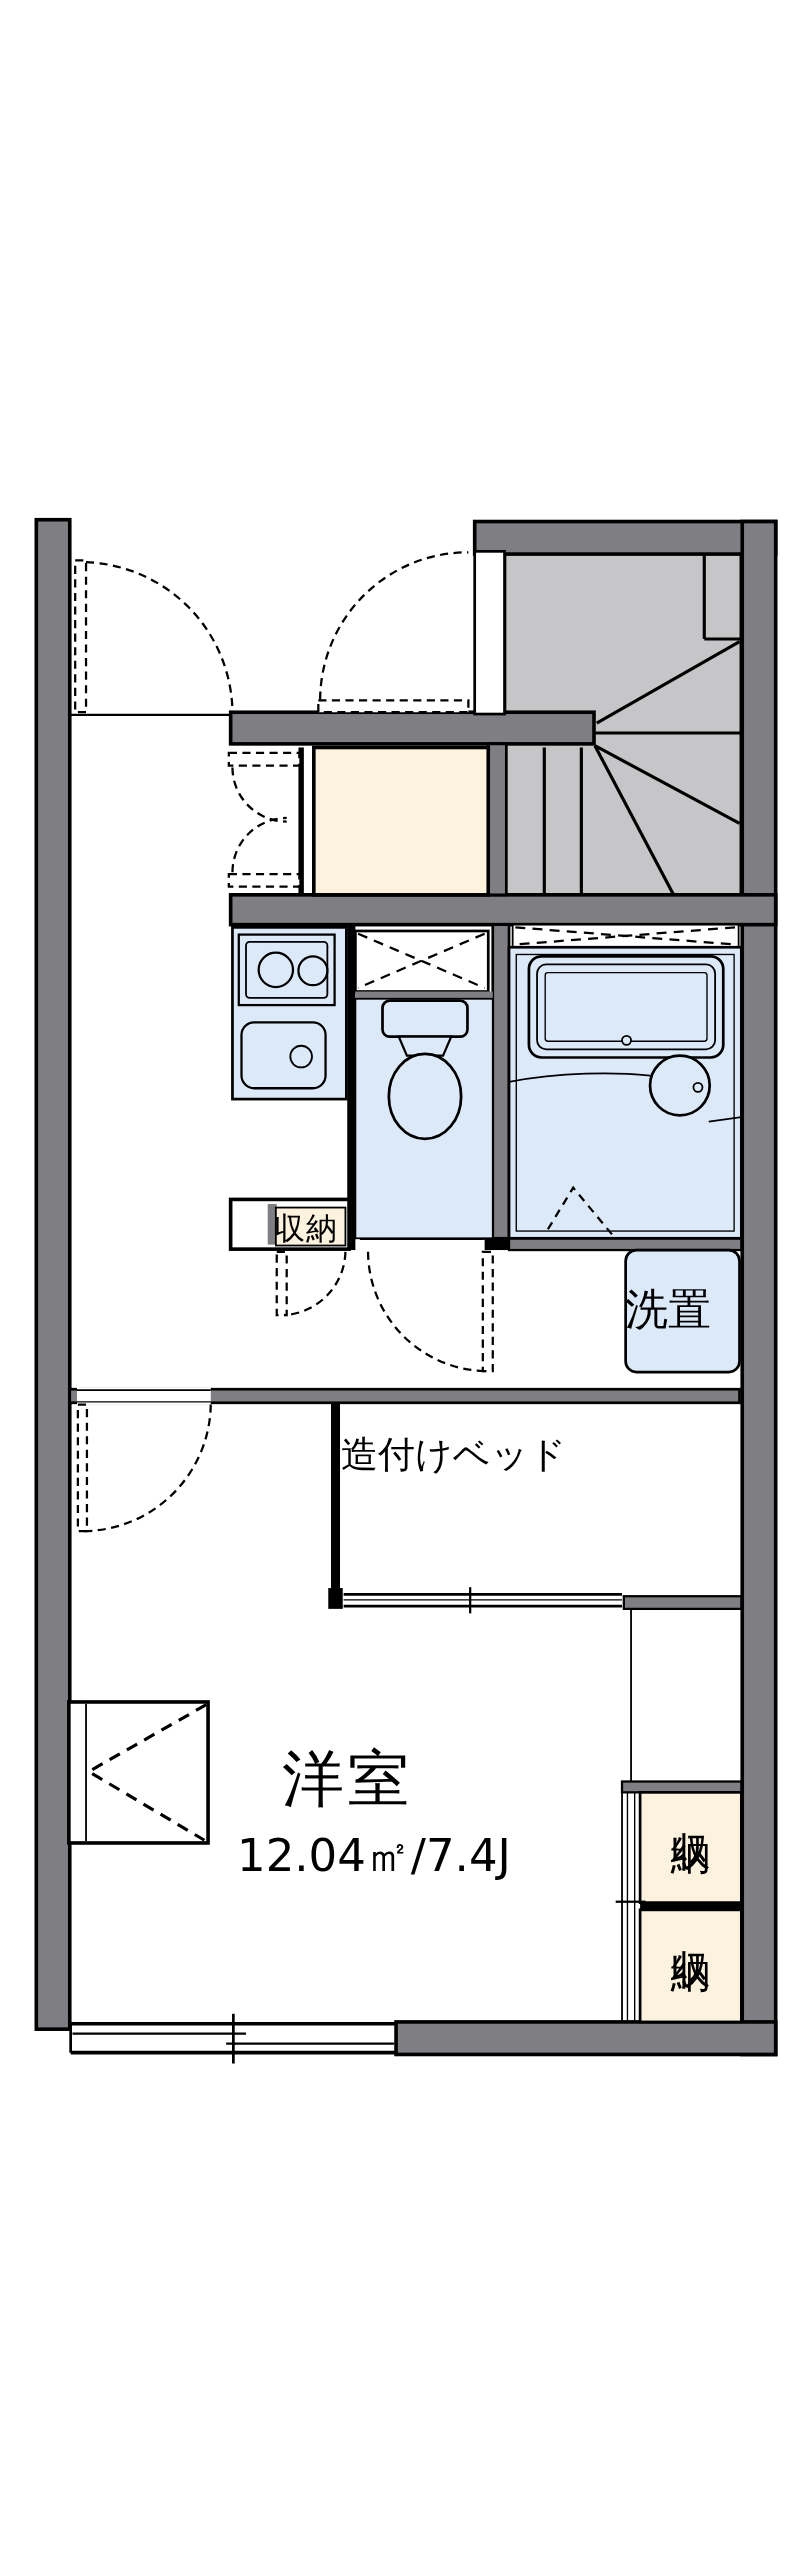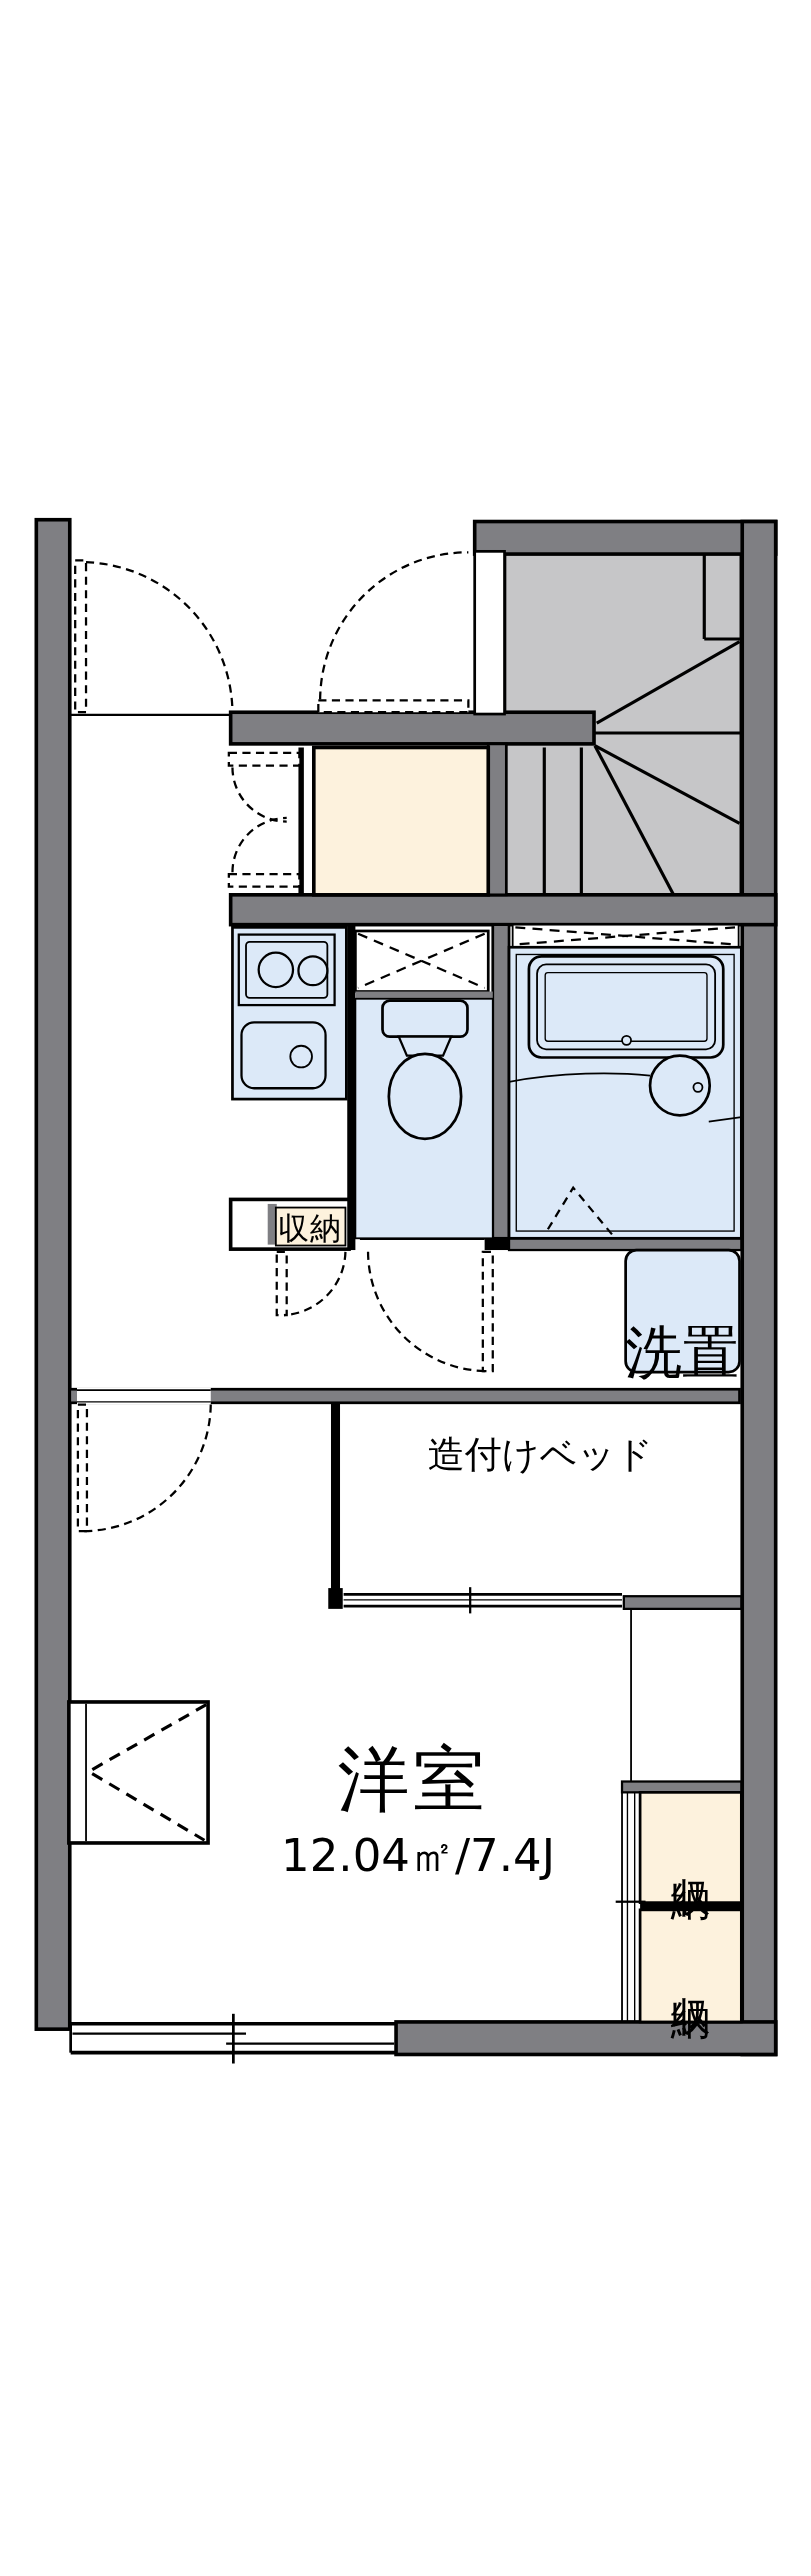--- a/index.html
+++ b/index.html
@@ -1,25 +1,25 @@
 <!DOCTYPE html>
 <html style="font-size:14.5px"><head>
 <meta charset="utf-8">
 <style>
   html,body{margin:0;padding:0;background:#fff;}
   #canvas{
     position:relative;width:812px;height:2576px;background:#ffffff;
     font-family:"DejaVu Sans","Liberation Sans",sans-serif;overflow:hidden;
   }
   #plan-svg{position:absolute;left:0;top:0;}
-  .lbl{position:absolute;color:#000;text-align:center;white-space:nowrap;}
+  .lbl{position:absolute;color:#000;text-align:left;white-space:nowrap;}
   .lbl-kitchen-storage{left:274px;top:1210px;width:72px;height:36px;font-size:31px;line-height:36px;letter-spacing:0.9px;}
-  .lbl-washer{left:625px;top:1283px;width:114px;height:52px;font-size:57px;line-height:52px;margin-top:43px;}
+  .lbl-washer{left:625px;top:1283px;width:114px;height:52px;font-size:43px;line-height:52px;}
   .lbl-bed{left:341px;top:1426px;width:399px;font-size:37px;line-height:57px;}
-  .lbl-room-name{left:282px;top:1732px;width:262px;font-size:72px;line-height:94px;letter-spacing:3.6px;}
+  .lbl-room-name{left:282px;top:1732px;width:262px;font-size:62px;line-height:94px;letter-spacing:3.6px;}
   .lbl-room-area{left:237px;top:1828px;width:362px;font-size:45px;line-height:56px;}
   .lbl-vert{writing-mode:vertical-rl;text-orientation:upright;font-size:40px;line-height:101px;letter-spacing:3.6px;}
   .lbl-storage-top{left:640px;top:1800px;width:101px;height:99px;}
   .lbl-storage-bottom{left:640px;top:1918px;width:101px;height:101px;}
 </style>
 </head>
 <body>
 
 <div id="canvas">
 

